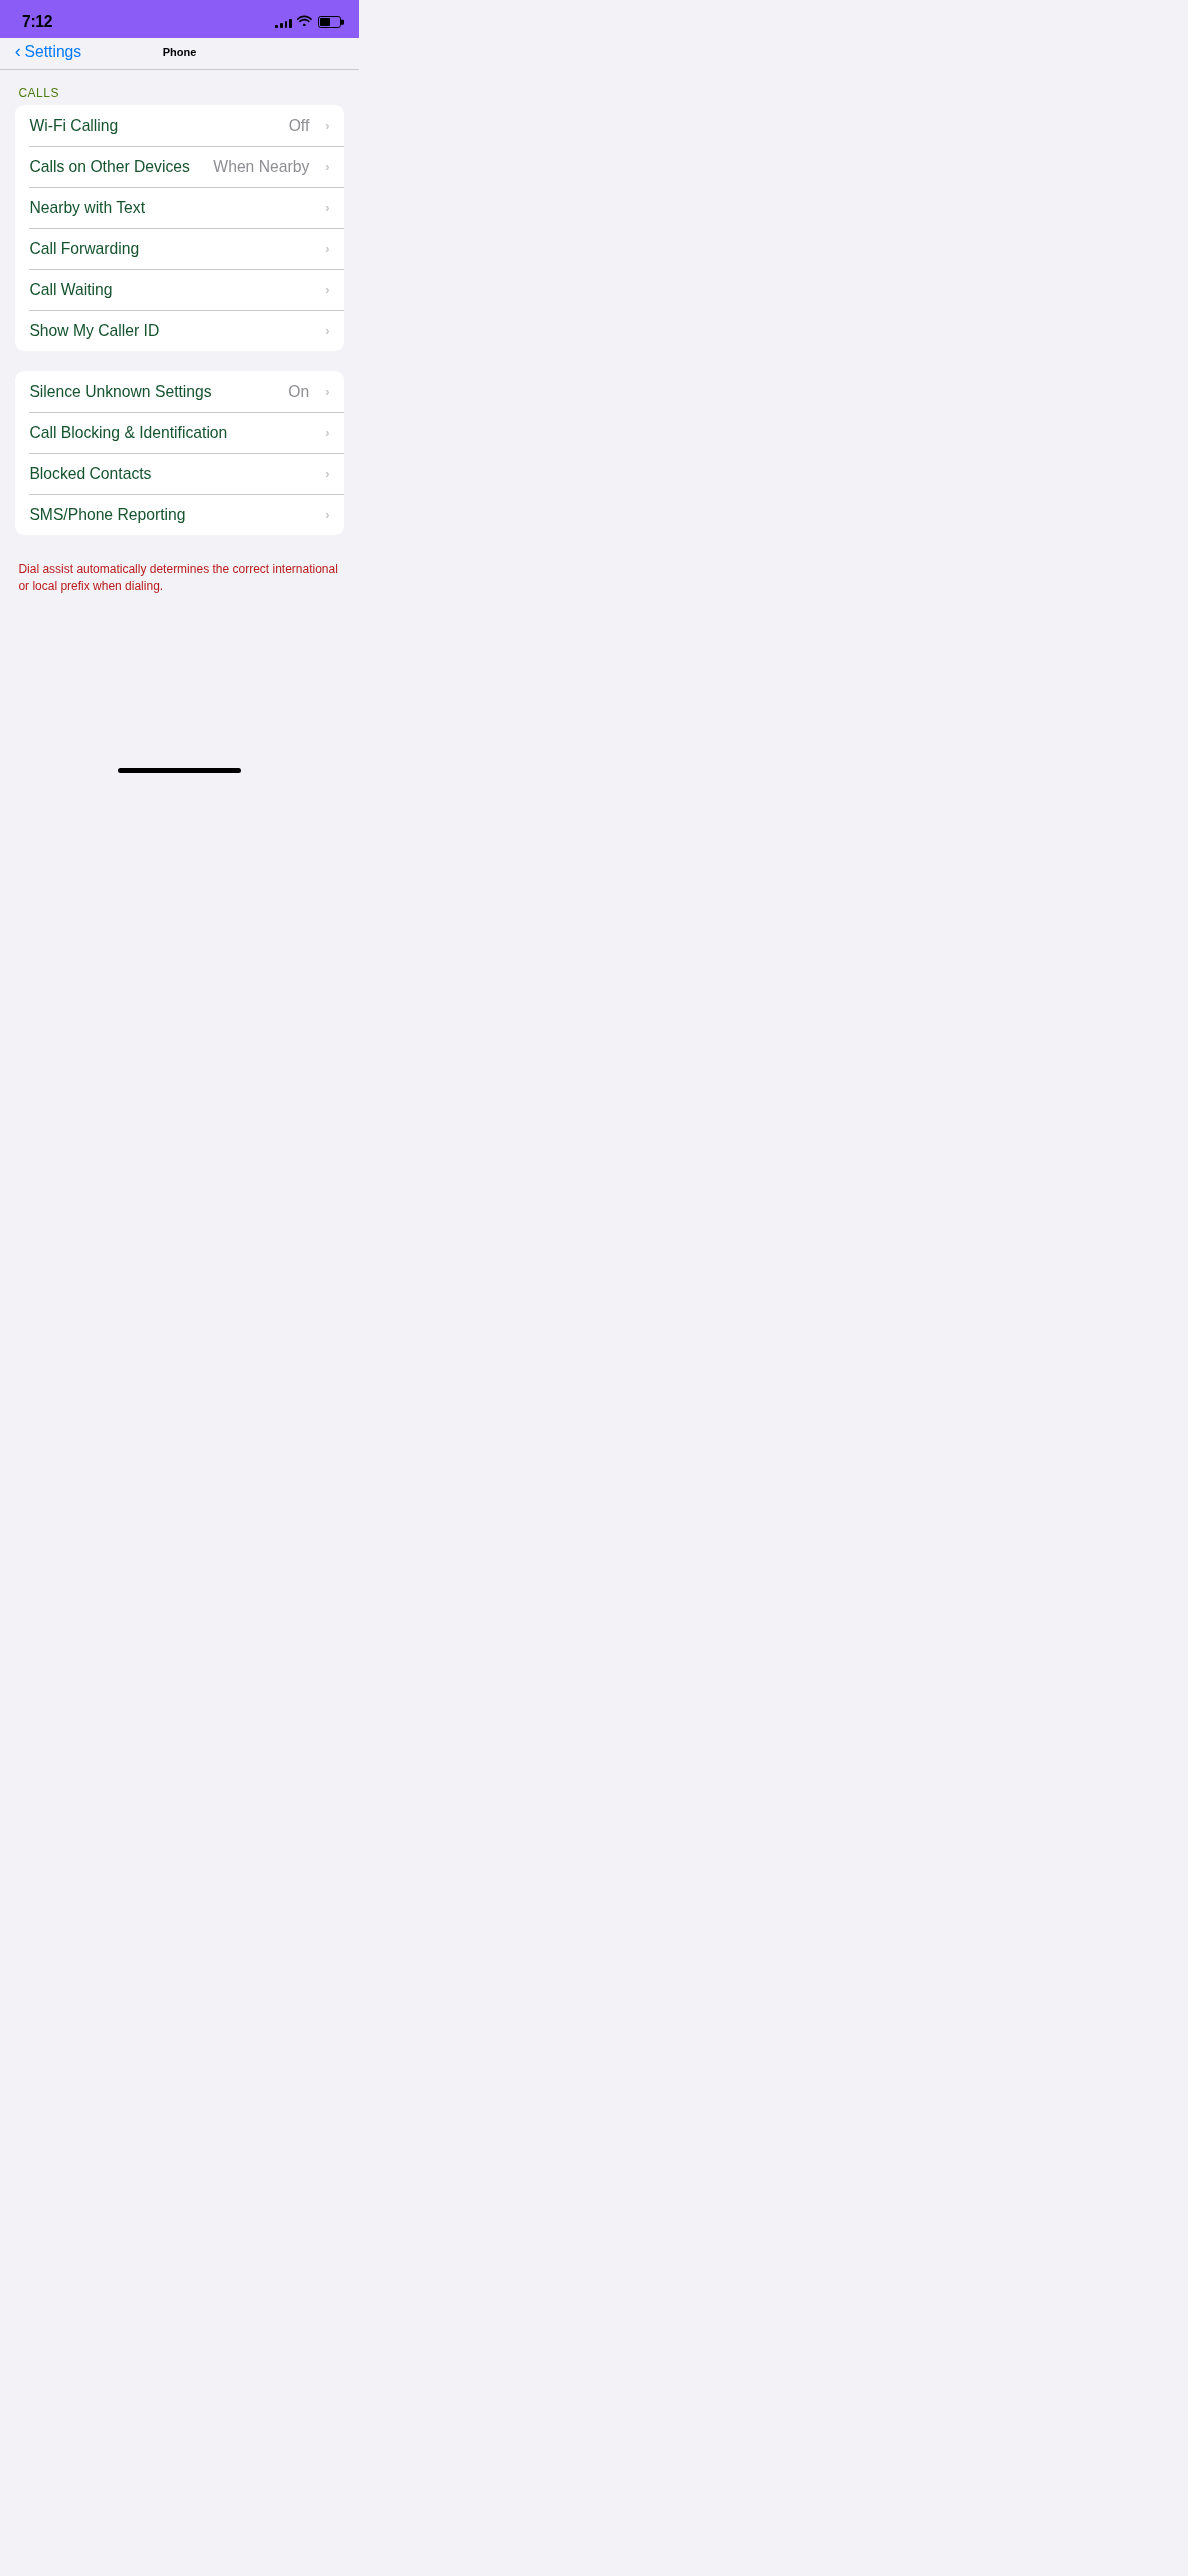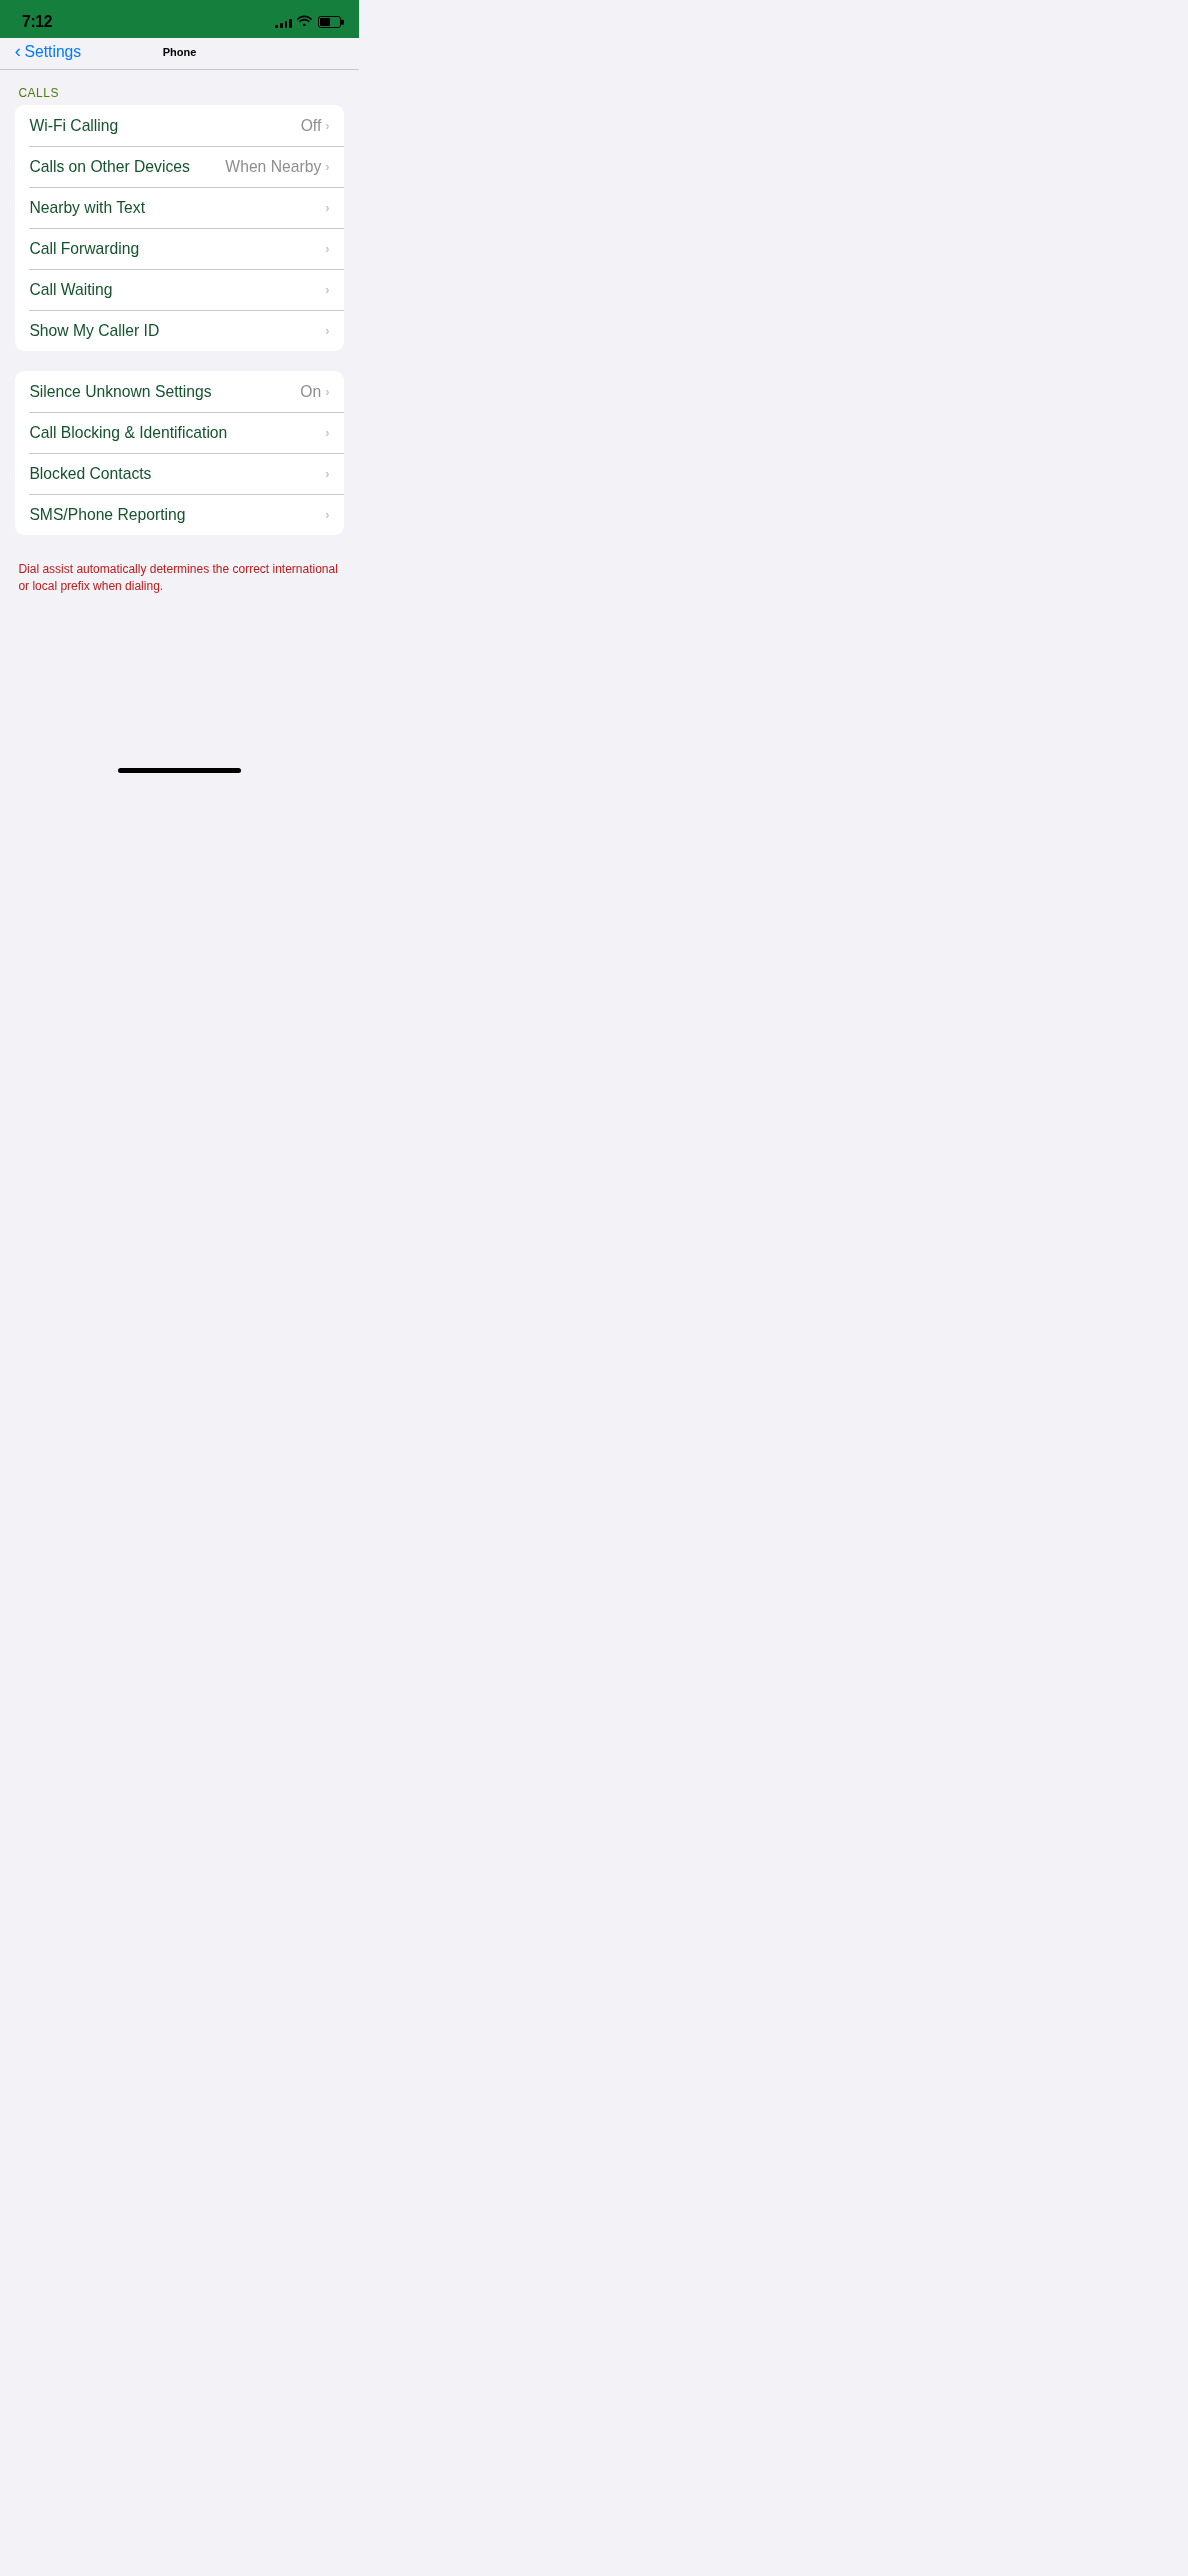--- a/index.html
+++ b/index.html
@@ -13,21 +13,21 @@
       color: #000;
       overflow-x: hidden;
     }
 
     
     .status-bar {
       display: flex;
       justify-content: space-between;
       align-items: center;
       padding: 13px 18.4px 7.4px 22px;
-      background: #15803d;
+      background: #8b5cf6;
     }
 
     .status-time {
       font-size: 15.7px;
       font-weight: 600;
       letter-spacing: -0.3px;
     }
 
     .status-icons {
       display: flex;
@@ -164,21 +164,21 @@
     }
 
     .row-label {
       font-size: 15.7px;
       color: #14532d;
     }
 
     .row-right {
       display: flex;
       align-items: center;
-      gap: 4px;
+      gap: 16px;
       color: #8e8e93;
     }
 
     .row-value {
       font-size: 15.7px;
       color: #8e8e93;
     }
 
     .chevron-icon {
       font-size: 13px;

